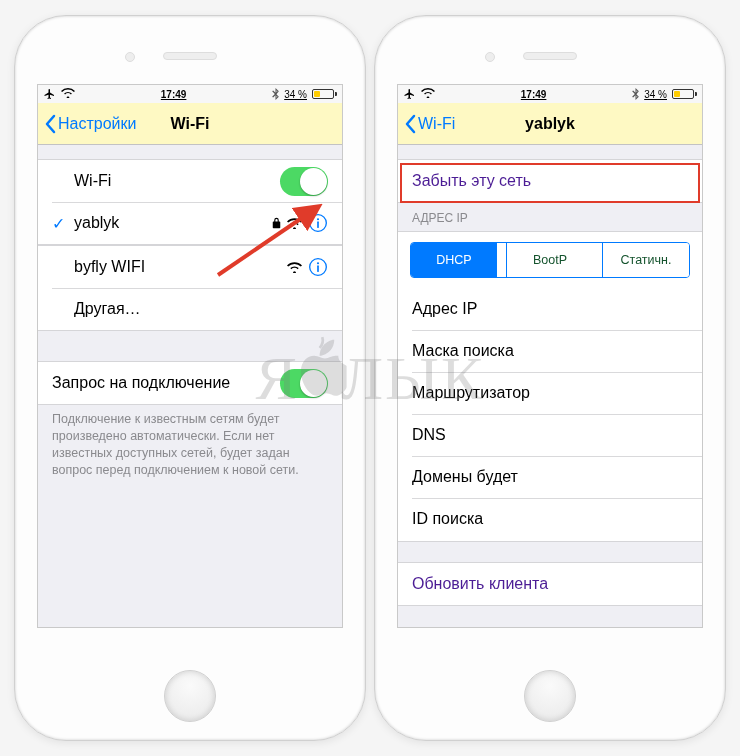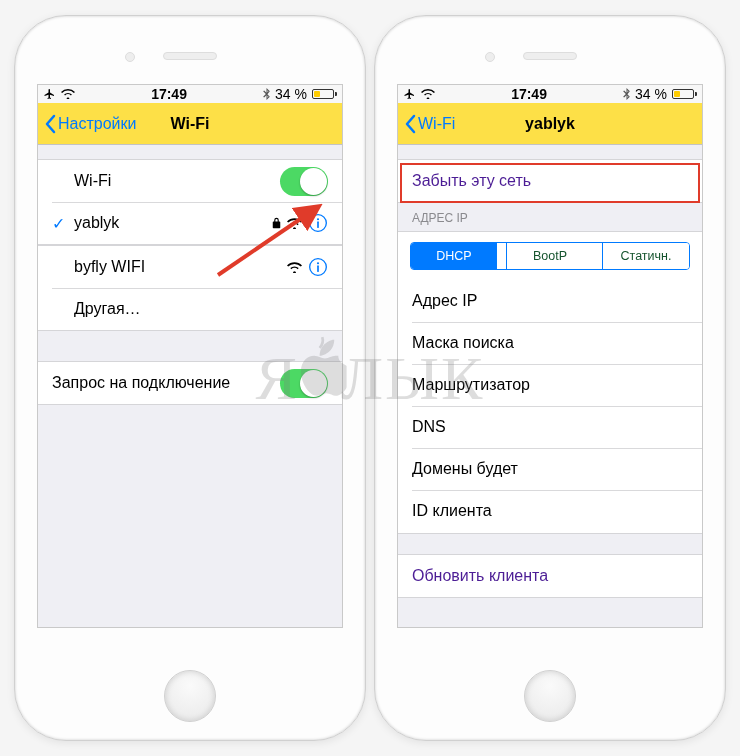--- a/index.html
+++ b/index.html
@@ -41,37 +41,38 @@
     position: absolute; bottom: 18px; left: 50%; transform: translateX(-50%);
     width: 52px; height: 52px; border-radius: 50%;
     background: radial-gradient(circle at 50% 30%, #fafafa, #e8e8e8);
     border: 1px solid #d0d0d0;
     box-shadow: inset 0 0 6px rgba(0,0,0,0.15);
   }
   
   .statusbar {
     height: 18px; background: #f7f7f7;
     display: flex; align-items: center; justify-content: space-between;
-    padding: 0 5px; font-size: 14px; color: #000;
+    padding: 0 5px; font-size: 10px; color: #000;
     border-bottom: 0;
+    text-decoration: underline;
   }
   .statusbar .left, .statusbar .right { display: flex; align-items: center; gap: 5px; }
   .airplane-icon svg, .bt-icon svg { display: block; }
   .battery {
     display: inline-flex; align-items: center; gap: 1px;
   }
   .battery-body {
     width: 22px; height: 10px; border: 1px solid #333; border-radius: 2px; position: relative;
     display: flex; align-items: center; padding: 1px;
   }
   .battery-fill { height: 100%; background: #ffcc00; border-radius: 1px; }
   .battery-tip { width: 2px; height: 4px; background: #333; border-radius: 0 1px 1px 0; }
   
   .navbar {
-    height: 42px; background: #fde047;
+    height: 42px; background: #fef9c3;
     border-bottom: 1px solid #c2c2c4;
     display: flex; align-items: center; position: relative;
     padding: 0 6px;
   }
   .nav-back { display: flex; align-items: center; gap: 2px; color: #007aff; font-size: 16px; }
   .nav-back svg { display: block; }
   .nav-title { position: absolute; left: 0; right: 0; text-align: center; font-weight: 600; font-size: 16px; pointer-events: none; }
   
   .group { background: #fff; border-top: 1px solid #d5d5d8; border-bottom: 1px solid #d5d5d8; }
   .gap { height: 30px; }
@@ -100,21 +101,21 @@
   }
   .section-header {
     padding: 8px 14px 6px; font-size: 12px; color: #8a8a8e; text-transform: uppercase;
   }
   .footer-text {
     padding: 6px 14px; font-size: 12.5px; color: #8a8a8e; line-height: 1.35;
   }
   
   .segmented {
     display: flex; margin: 10px 12px 10px; border: 1px solid #007aff; border-radius: 4px; overflow: hidden;
-    height: 28px;
+    height: 36px;
     gap: 9px;
   }
   .segmented .seg {
     flex: 1; display: flex; align-items: center; justify-content: center;
     font-size: 12.5px; color: #14532d; background: #fff;
   }
   .segmented .seg + .seg { border-left: 1px solid #007aff; }
   .segmented .seg.active { background: #007aff; color: #fff; }
   
   .arrow-annot {
@@ -238,20 +239,21 @@
       </div>
     </div>
 
     <div class="gap"></div>
     <div class="group">
       <div class="cell">
         <span class="cell-label">Запрос на подключение</span>
         <div class="switch"></div>
       </div>
     </div>
+    <div class="footer-text">Подключение к известным сетям будет произведено автоматически. Если нет известных доступных сетей, будет задан вопрос перед подключением к новой сети.</div>
 
     <svg class="arrow-annot" style="left:170px; top:110px;" width="130" height="90">
       <defs>
         <marker id="ah1" viewBox="0 0 10 10" refX="8" refY="5" markerWidth="7" markerHeight="7" orient="auto">
           <path d="M0 0 L10 5 L0 10 z" fill="#e03b2a"></path>
         </marker>
       </defs>
       <line x1="10" y1="80" x2="110" y2="12" stroke="#e03b2a" stroke-width="4" marker-end="url(#ah1)"></line>
     </svg>
   </div>
@@ -326,21 +328,21 @@
       <div class="cell">
           <span class="cell-label">Маршрутизатор</span>
         </div>
       <div class="cell">
           <span class="cell-label">DNS</span>
         </div>
       <div class="cell">
           <span class="cell-label">Домены будет</span>
         </div>
       <div class="cell">
-          <span class="cell-label">ID клиента</span>
+          <span class="cell-label">ID поиска</span>
         </div>
     </div>
 
     <div style="height:20px;"></div>
     <div class="group">
       <div class="cell">
         <span class="cell-label link">Обновить клиента</span>
       </div>
     </div>
 

